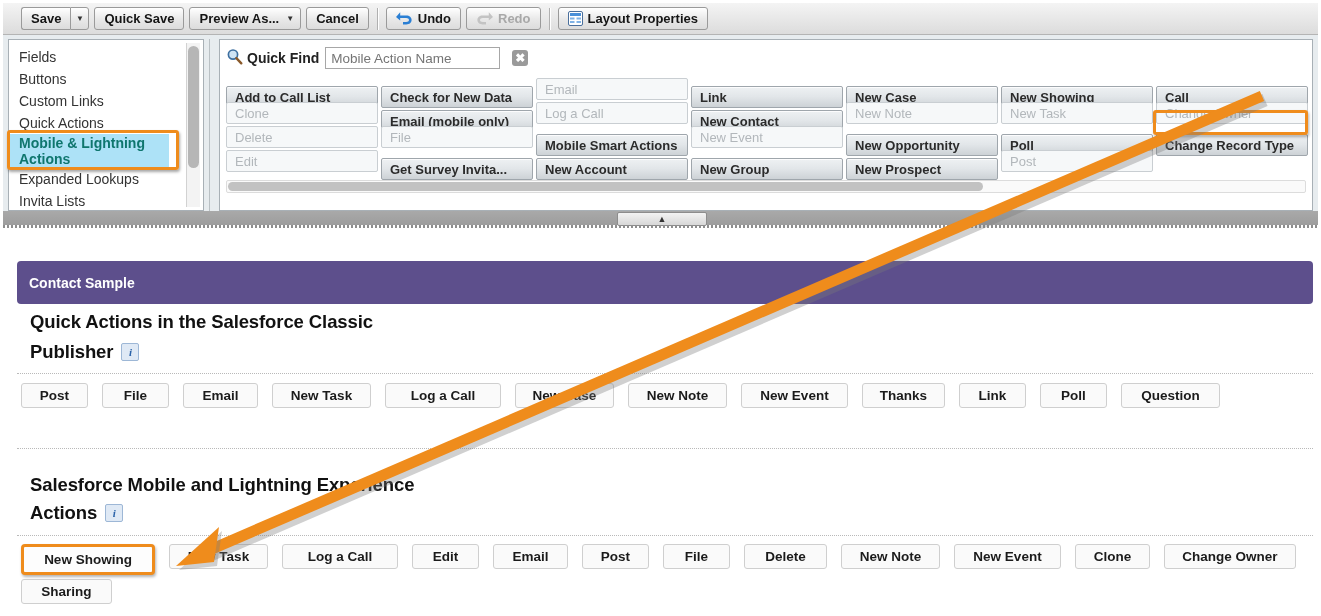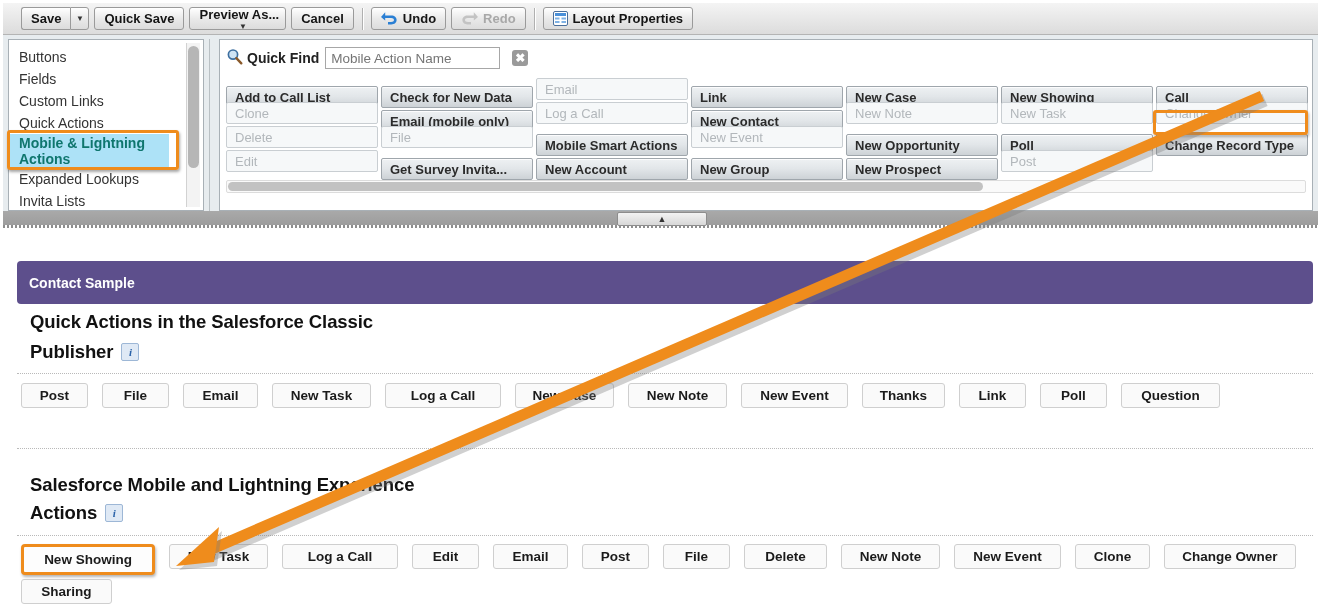--- a/index.html
+++ b/index.html
@@ -35,21 +35,21 @@
     display:flex;align-items:center;padding:0 9px;
     font-size:13px;font-weight:bold;color:#151515;
   }
   .tb-split .arrow{
     height:23px;width:19px;box-sizing:border-box;
     background:linear-gradient(to bottom,#ffffff 0%,#e9e9e9 52%,#dcdcdc 100%);
     border:1px solid #9a9a9a;border-radius:0 3px 3px 0;
     display:flex;align-items:center;justify-content:center;
     font-size:8px;color:#333;
   }
-  .tb-btn.with-caret{padding-right:6px;flex-direction:column;}
+  .tb-btn.with-caret{padding-right:6px;}
   .tb-btn .caret{margin-left:7px;font-size:8px;color:#333;}
   .tb-sep{width:1px;height:22px;background:#b0b0b0;margin:0 7px 0 3px;
           border-right:1px solid #fff;}
   .tb-btn.disabled{color:#a8a8a8;}
   .ico{display:inline-flex;align-items:center;justify-content:center;margin-right:5px;}
 
   
   .palette-wrap{
     position:absolute;left:3px;top:35px;width:1315px;height:180px;
     background:#e7ecef;box-sizing:border-box;
@@ -256,22 +256,22 @@
         </svg>
       </span>
       <span>Layout Properties</span>
     </div>
   </div>
 
   <div class="palette-wrap">
 
     <div class="sidebar">
       <div style="padding-top:6px;">
+        <div class="side-item">Fields</div>
         <div class="side-item">Buttons</div>
-        <div class="side-item">Fields</div>
         <div class="side-item">Custom Links</div>
         <div class="side-item">Quick Actions</div>
         <div class="side-item selected">Mobile &amp; Lightning Actions</div>
         <div class="side-item">Expanded Lookups</div>
         <div class="side-item">Invita Lists</div>
       </div>
       <div class="side-scroll-track"></div>
       <div class="side-scroll-thumb"></div>
     </div>
     <div class="sel-ring"></div>

